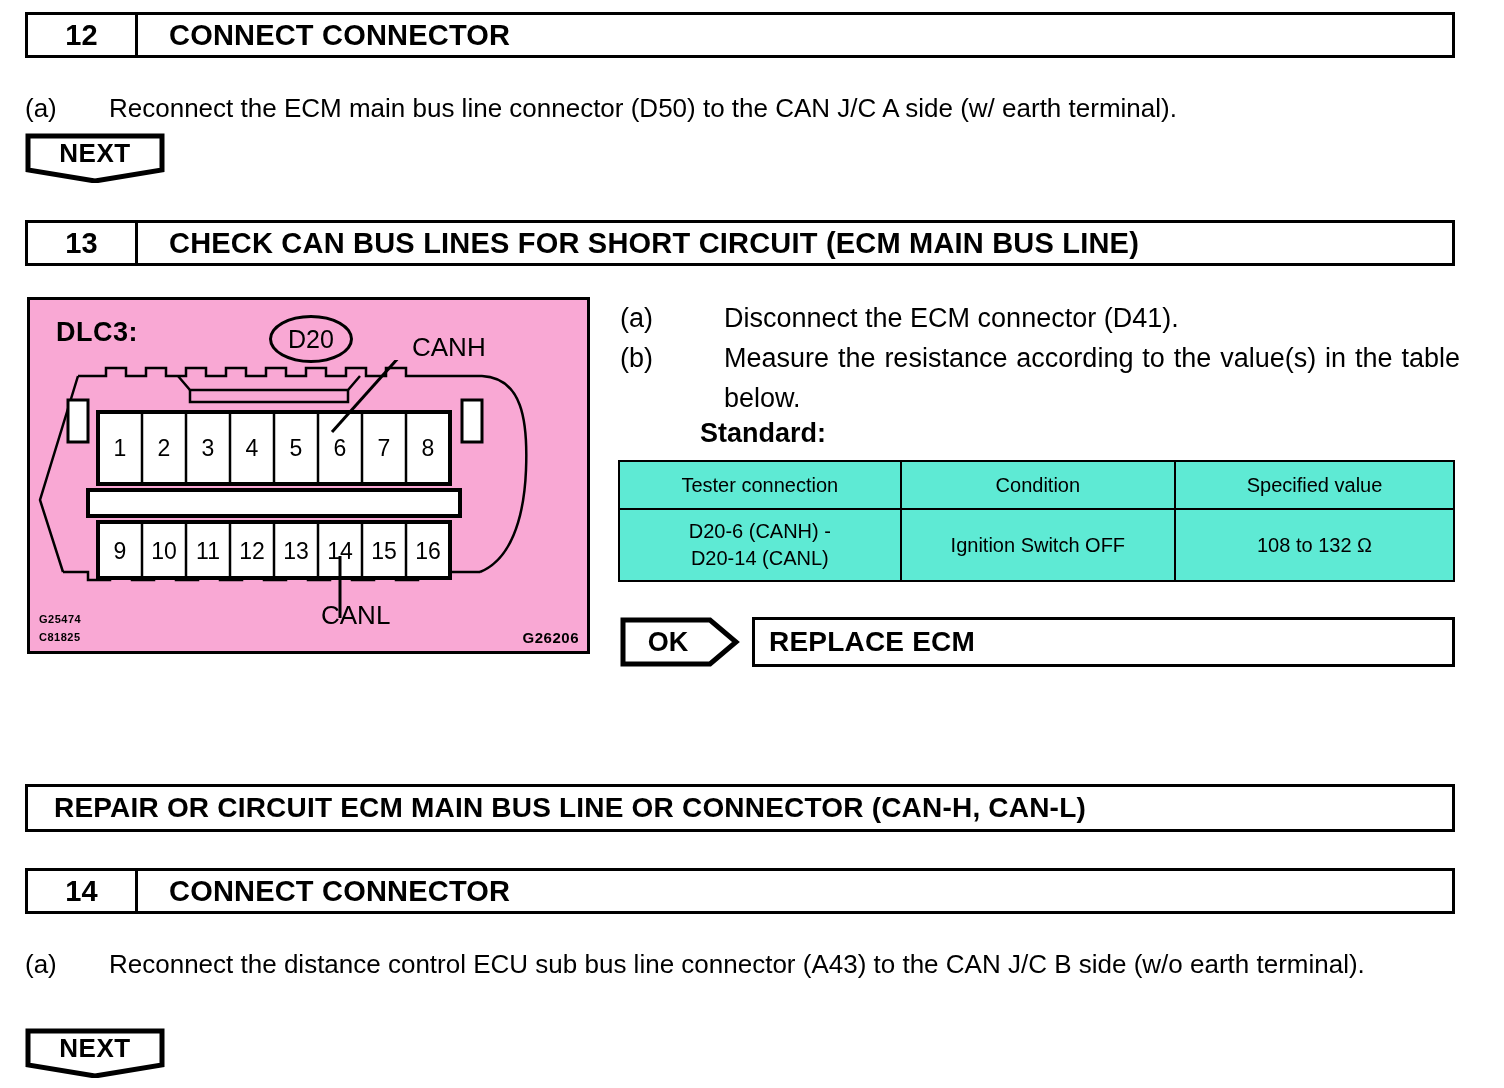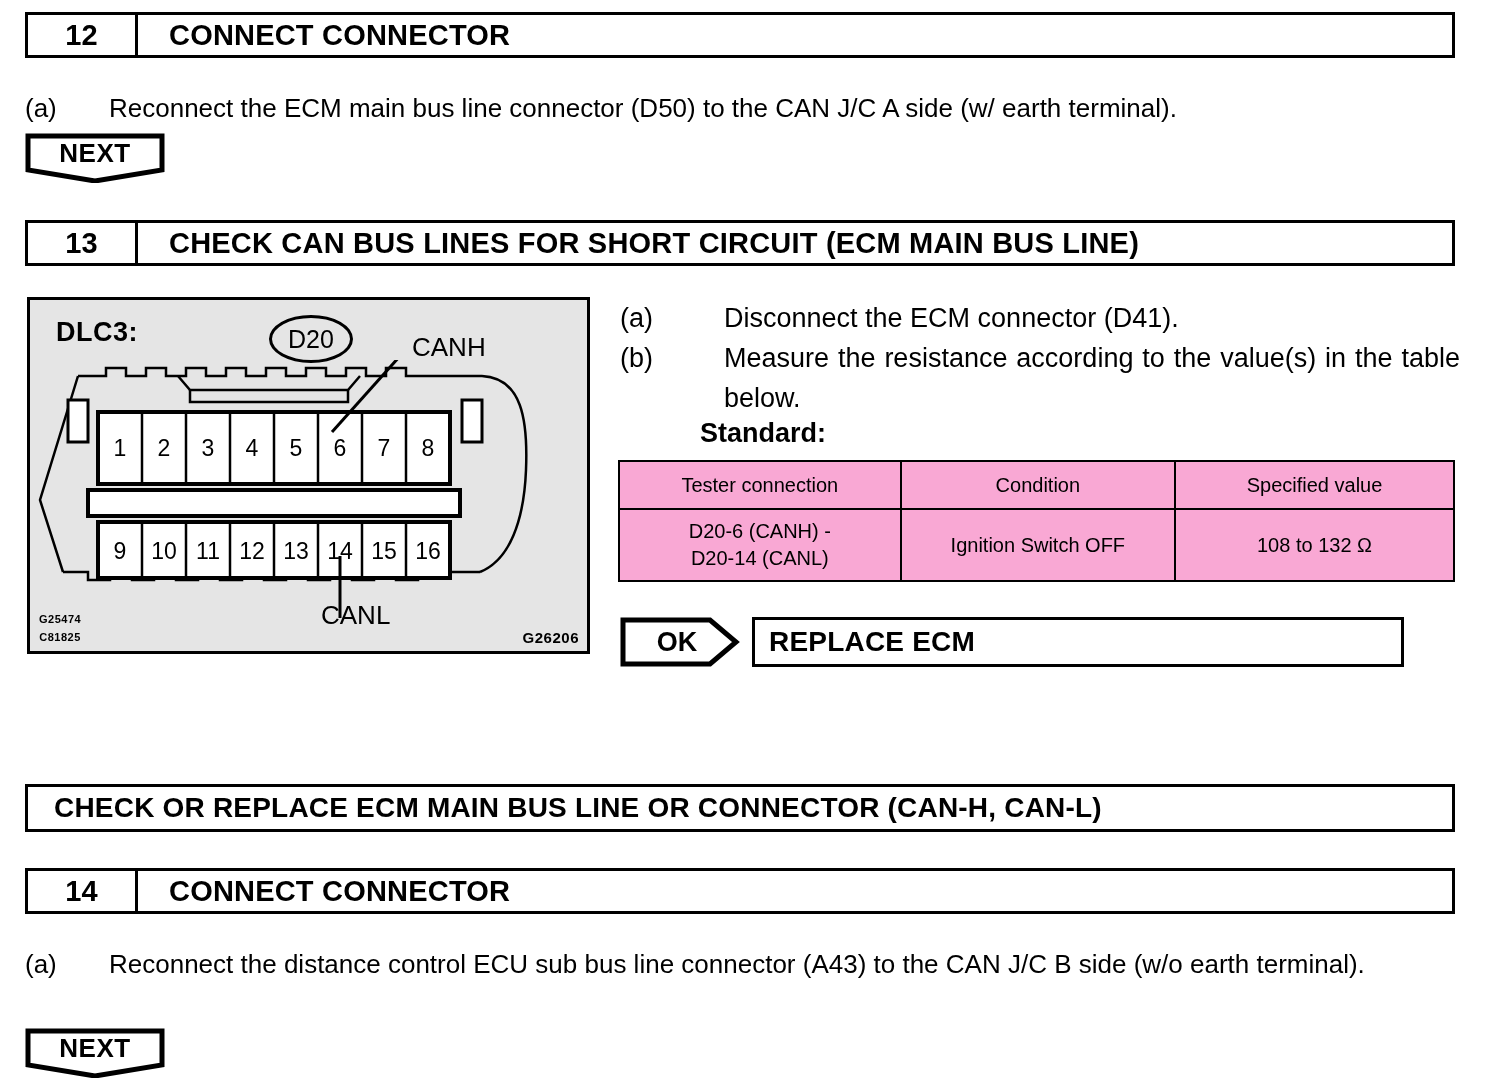--- a/index.html
+++ b/index.html
@@ -86,22 +86,21 @@
 
   
   .fig {
     position: absolute;
     left: 27px;
     top: 297px;
     width: 563px;
     height: 357px;
     border: 3px solid #000;
     box-sizing: border-box;
-    background: #e5e5e5;
-    text-align: center;
+    background: #f9a8d4;
   }
   .fig-title {
     position: absolute;
     left: 26px;
     top: 17px;
     font-size: 27px;
     font-weight: bold;
     letter-spacing: 0.5px;
   }
   .fig-oval {
@@ -173,21 +172,21 @@
     font-weight: bold;
   }
 
   
   table.std {
     position: absolute;
     left: 618px;
     top: 460px;
     width: 837px;
     border-collapse: collapse;
-    background: #f9a8d4;
+    background: #5eead4;
   }
   table.std th, table.std td {
     border: 2px solid #000;
     text-align: center;
     vertical-align: middle;
     font-weight: normal;
     font-size: 20px;
     line-height: 27px;
     padding: 6px 4px;
   }
@@ -214,27 +213,26 @@
   .ok-tag .olabel {
     position: absolute;
     left: 0; top: 0;
     width: 96px;
     height: 50px;
     display: flex;
     align-items: center;
     justify-content: center;
     font-size: 27px;
     font-weight: bold;
-    padding-left: 9px;
   }
   .result-bar {
     position: absolute;
     left: 132px;
     top: 0;
-    width: 652px;
+    width: 703px;
     height: 50px;
     border: 3px solid #000;
     box-sizing: border-box;
     display: flex;
     align-items: center;
     padding-left: 14px;
     font-size: 28px;
     font-weight: bold;
     letter-spacing: 0.2px;
   }
@@ -403,21 +401,21 @@
     <div class="ok-tag">
       <svg width="120" height="50" viewBox="0 0 120 50">
         <path d="M3,3 L90,3 L116,25 L90,47 L3,47 Z" fill="#fff" stroke="#000" stroke-width="5" stroke-linejoin="miter"></path>
       </svg>
       <div class="olabel">OK</div>
     </div>
     <div class="result-bar">REPLACE ECM</div>
   </div>
 
 
-  <div class="action-bar">CHECK OR REPLACE ECM MAIN BUS LINE OR CONNECTOR  (CAN-H,  CAN-L)</div>
+  <div class="action-bar">REPAIR OR CIRCUIT ECM MAIN BUS LINE OR CONNECTOR  (CAN-H,  CAN-L)</div>
 
   <div class="step-bar" style="top:868px;">
     <div class="step-num">14</div>
     <div class="step-title">CONNECT CONNECTOR</div>
   </div>
 
   <div class="para" style="left:25px; top:944px; width:1430px;">
     <span class="marker">(a)</span>
     <span class="ptext">Reconnect the distance control ECU sub bus line connector (A43) to the CAN J/C B side (w/o earth terminal).</span>
   </div>

